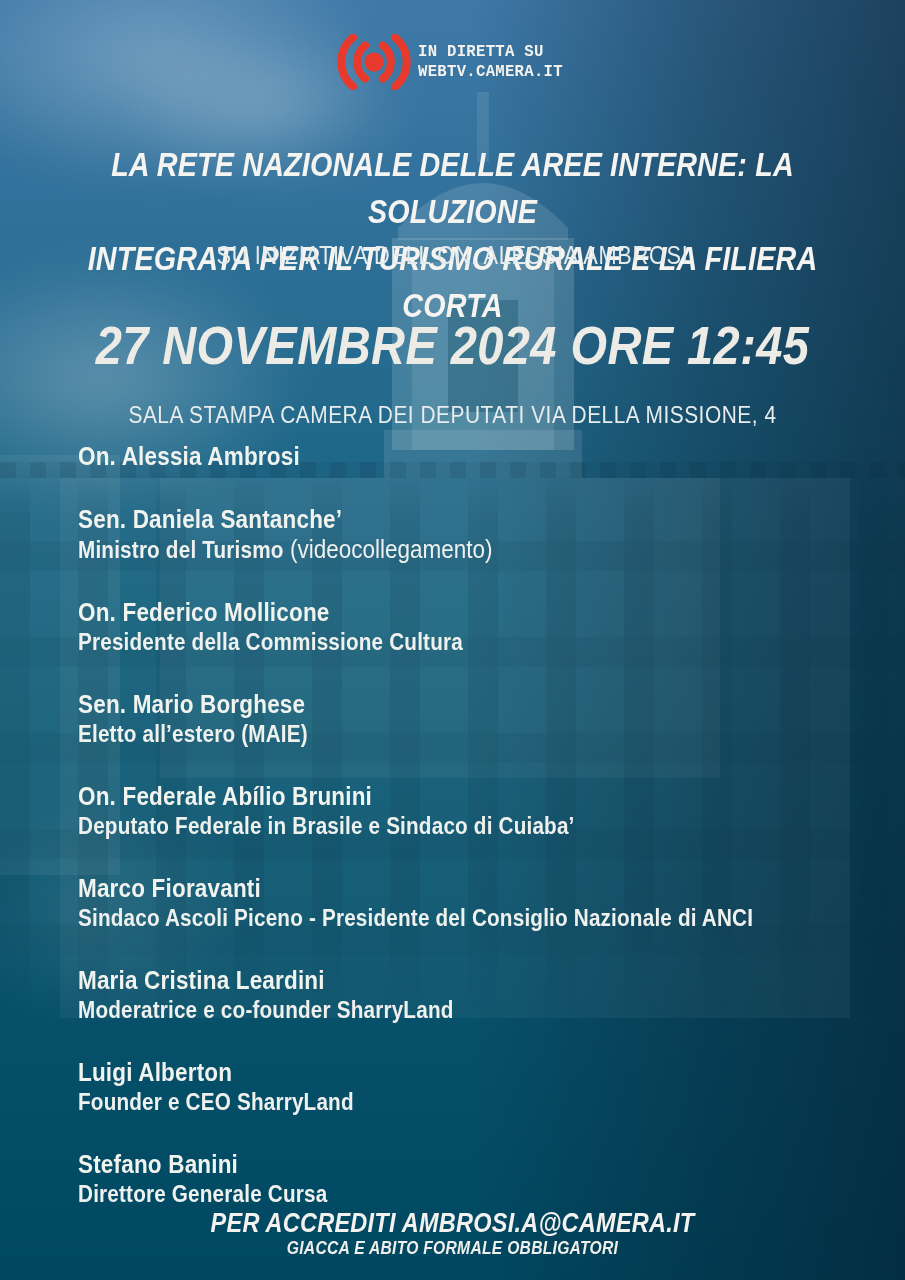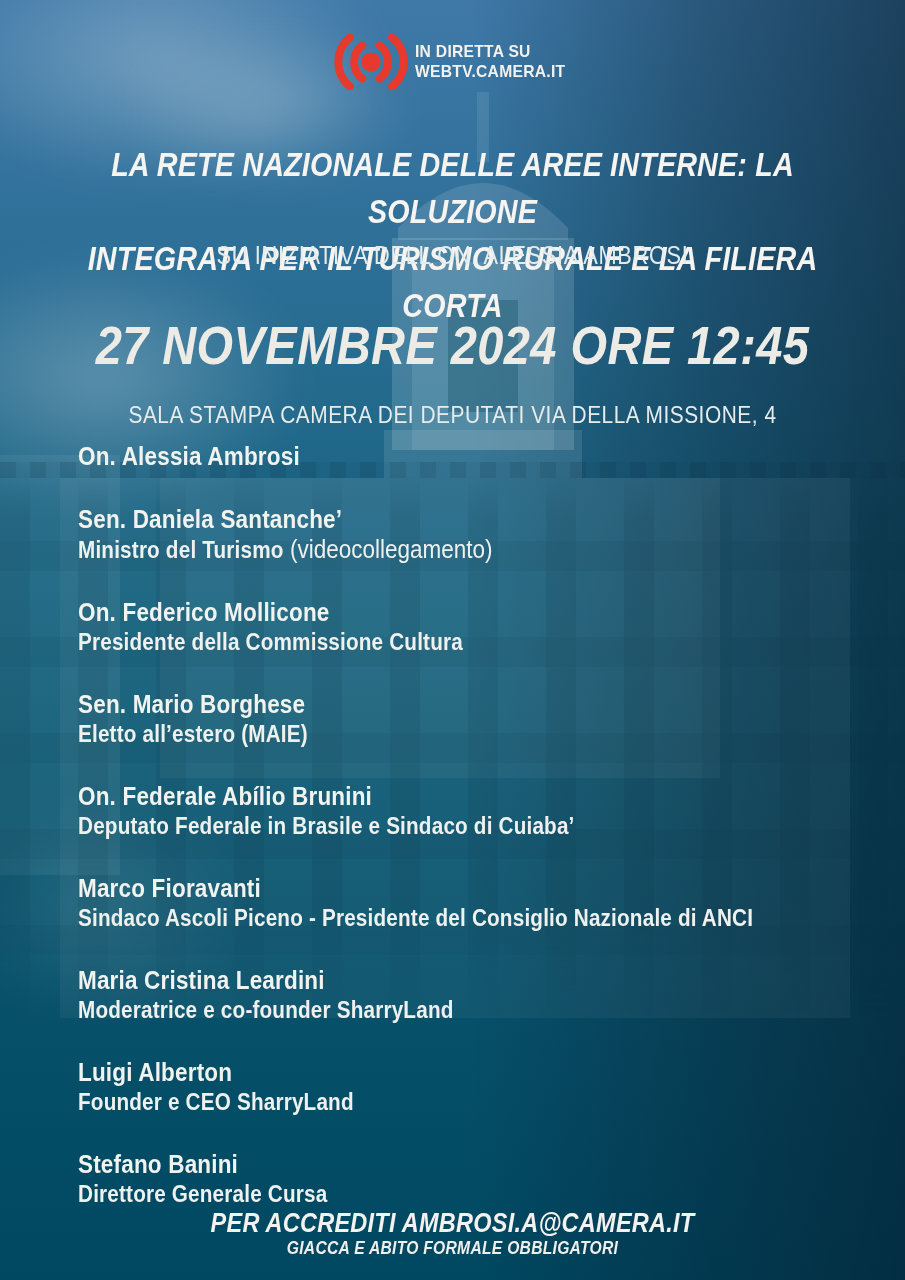--- a/index.html
+++ b/index.html
@@ -45,21 +45,21 @@
   }
 
   
   .centered { position: absolute; left: 0; width: 100%; text-align: center; }
   .cond-c { transform: scaleX(0.87); transform-origin: 50% 0; }
   .cond-l { transform: scaleX(0.90); transform-origin: 0 0; }
 
   
   .live-badge {
     position: absolute; top: 34px; left: 0; width: 100%;
-    display: flex; justify-content: center; align-items: center; 
+    display: flex; justify-content: center; align-items: center;  font-family: Liberation Mono, monospace;
   }
   .live-text {
     display: flex; flex-direction: column;
     font-weight: bold; font-size: 17px; line-height: 20px;
     letter-spacing: .3px; color: #f3f2ee;
     transform: scaleX(0.92); transform-origin: 0 50%;
   }
 
   
   .event-title {

